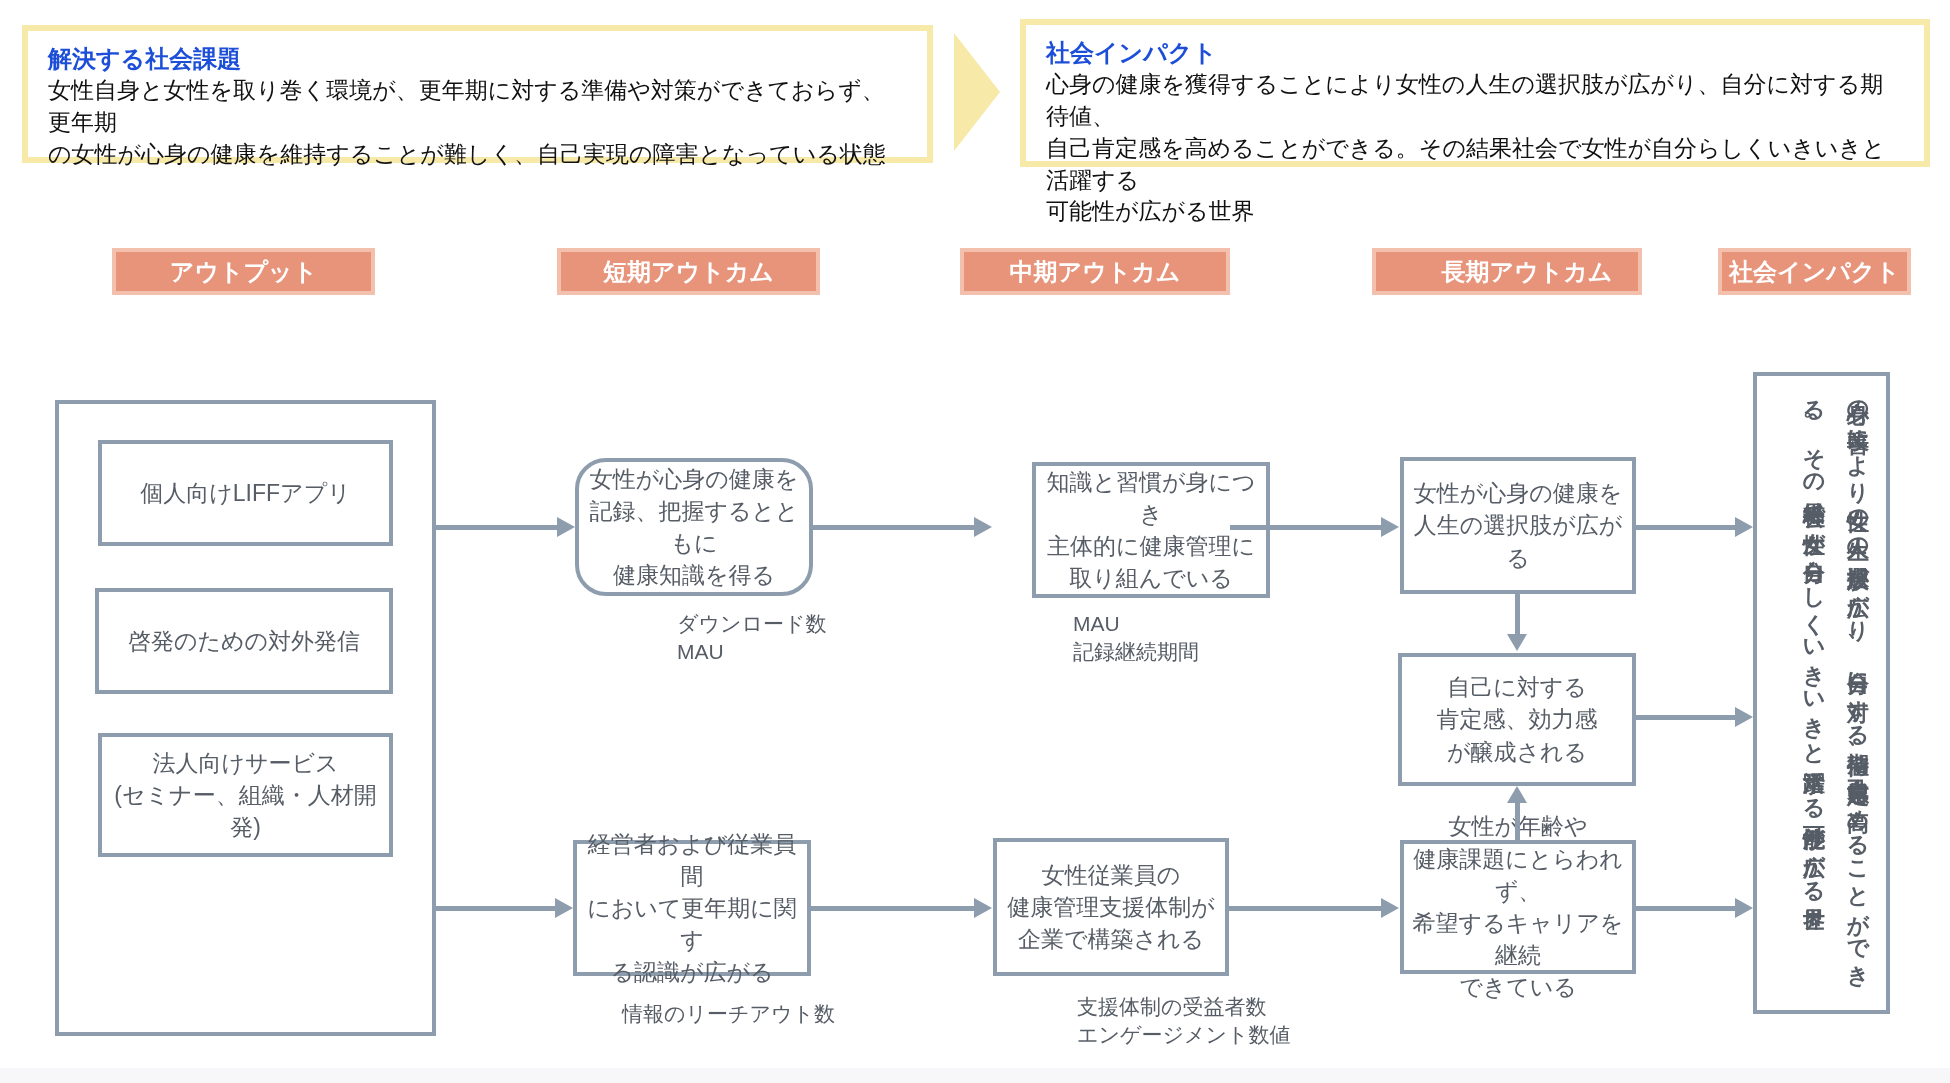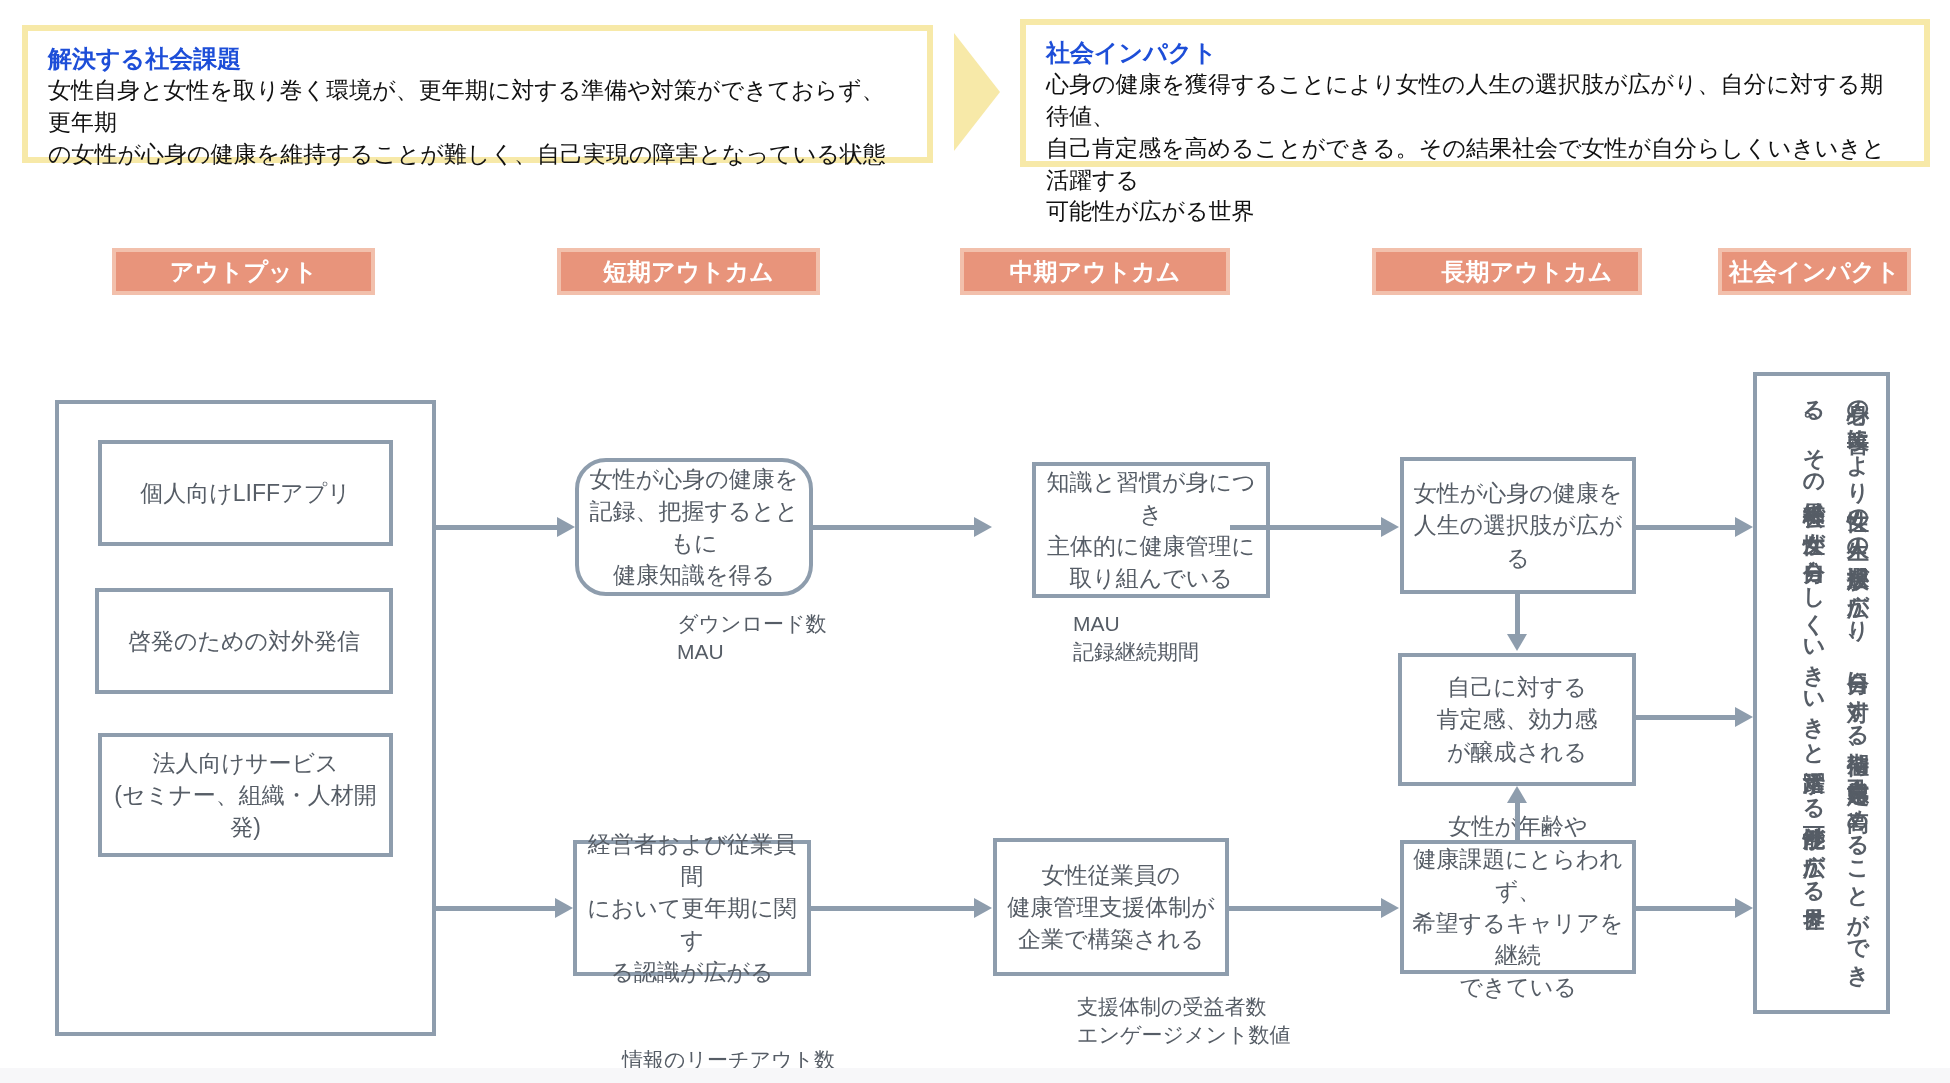--- a/index.html
+++ b/index.html
@@ -76,21 +76,21 @@
 (セミナー、組織・人材開発)</div>
 
   <div class="gbox" style="left:575px; top:458px; width:238px; height:138px;border-radius:31px;">女性が心身の健康を
 記録、把握するとともに
 健康知識を得る</div>
   <div class="metric" style="left:677px; top:610px;">ダウンロード数
 MAU</div>
   <div class="gbox" style="left:573px; top:840px; width:238px; height:136px;">経営者および従業員間
 において更年期に関す
 る認識が広がる</div>
-  <div class="metric" style="left:622px; top:1000px;margin-top:46px;">情報のリーチアウト数</div>
+  <div class="metric" style="left:622px; top:1000px;">情報のリーチアウト数</div>
 
   <div class="gbox" style="left:1032px; top:462px; width:238px; height:136px;">知識と習慣が身につき
 主体的に健康管理に
 取り組んでいる</div>
   <div class="metric" style="left:1073px; top:610px;">MAU
 記録継続期間</div>
   <div class="gbox" style="left:993px; top:838px; width:236px; height:138px;">女性従業員の
 健康管理支援体制が
 企業で構築される</div>
   <div class="metric" style="left:1033px; top:993px;margin-left:44px;">支援体制の受益者数

